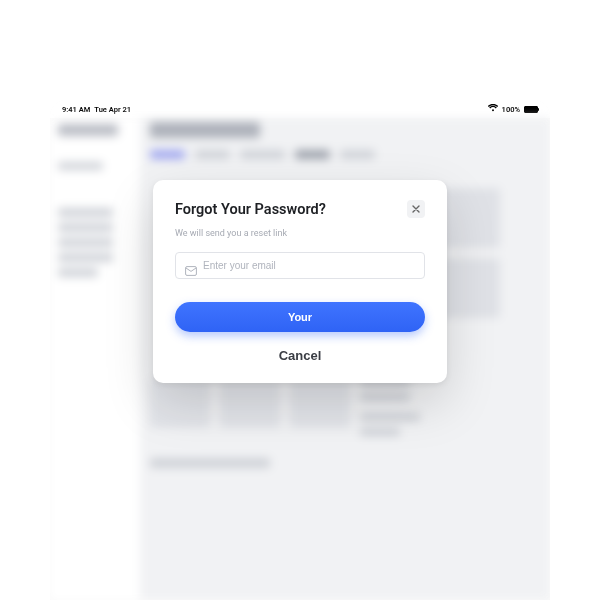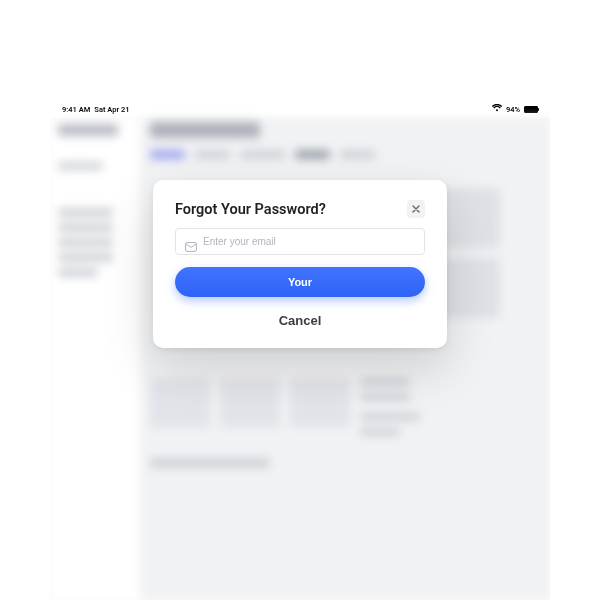--- a/index.html
+++ b/index.html
@@ -72,21 +72,21 @@
   .close-btn {
     width:18px; height:18px; border-radius:4px; background:#f1f2f4;
     display:flex; align-items:center; justify-content:center;
     font-size:10px; color:#555; cursor:pointer; border:none;
   }
   .modal-sub { font-size:9px; color:#a6aab3; margin-bottom:14px; }
 
   .input-wrap {
     display:flex; align-items:center;
     border:1px solid #e1e3e8; border-radius:4px;
-    padding:7px 9px; gap:6px; margin-bottom:12px;
+    padding:7px 9px; gap:6px; margin-bottom:23px;
   }
   .input-wrap input {
     border:none; outline:none; flex:1; font-size:10px; color:#333;
     background:transparent;
   }
   .input-wrap input::placeholder { color:#b0b4bd; }
   .mail-icon { width:12px; height:10px; color:#b0b4bd; flex-shrink:0; }
 
   .send-btn {
     width:100%; height:30px; border:none; border-radius:15px;
@@ -102,29 +102,29 @@
 </style>
 </head>
 <body>
 
 <div class="device-frame">
   <div class="screen">
 
     <div class="status-bar">
       <div class="status-left">
         <span>9:41 AM</span>
-        <span>Sat Apr 21</span>
+        <span>Tue Apr 21</span>
       </div>
       <div class="status-right">
         <span>
           <svg width="10" height="8" viewBox="0 0 10 8">
               <path d="M5 7.2a1 1 0 100-2 1 1 0 000 2zM1.2 3.4a5.4 5.4 0 017.6 0l-1 1a4 4 0 00-5.6 0l-1-1zM-.2 2a7.4 7.4 0 0110.4 0l-1 1a6 6 0 00-8.4 0l-1-1z" fill="#000"></path>
             </svg>
         </span>
-        <span>94%</span>
+        <span>100%</span>
         <span class="battery">
             <i></i>
           </span>
       </div>
     </div>
 
     <div class="app-bg">
       <div class="side"></div>
       <div class="blob" style="left:8px; top:6px;  width:60px; height:12px; background:#babdc5;"></div>
       <div class="blob" style="left:8px; top:44px; width:45px; height:8px;"></div>
@@ -155,20 +155,21 @@
       <div class="modal-header">
         <div class="modal-title">Forgot Your Password?</div>
         <button class="close-btn">
           <span>
             <svg width="8" height="8" viewBox="0 0 8 8">
                 <path d="M1 1l6 6M7 1L1 7" stroke="#666" stroke-width="1.4" stroke-linecap="round"></path>
               </svg>
           </span>
         </button>
       </div>
+      <div class="modal-sub">We will send you a reset link</div>
 
       <div class="input-wrap">
         <span class="mail-icon">
           <svg width="12" height="10" viewBox="0 0 12 10" fill="none">
               <rect x="0.6" y="0.6" width="10.8" height="8.8" rx="1.4" stroke="#b0b4bd" stroke-width="1"></rect>
               <path d="M1 2l5 3.4L11 2" stroke="#b0b4bd" stroke-width="1"></path>
             </svg>
         </span>
         <input type="text" placeholder="Enter your email" style="">
       </div>

